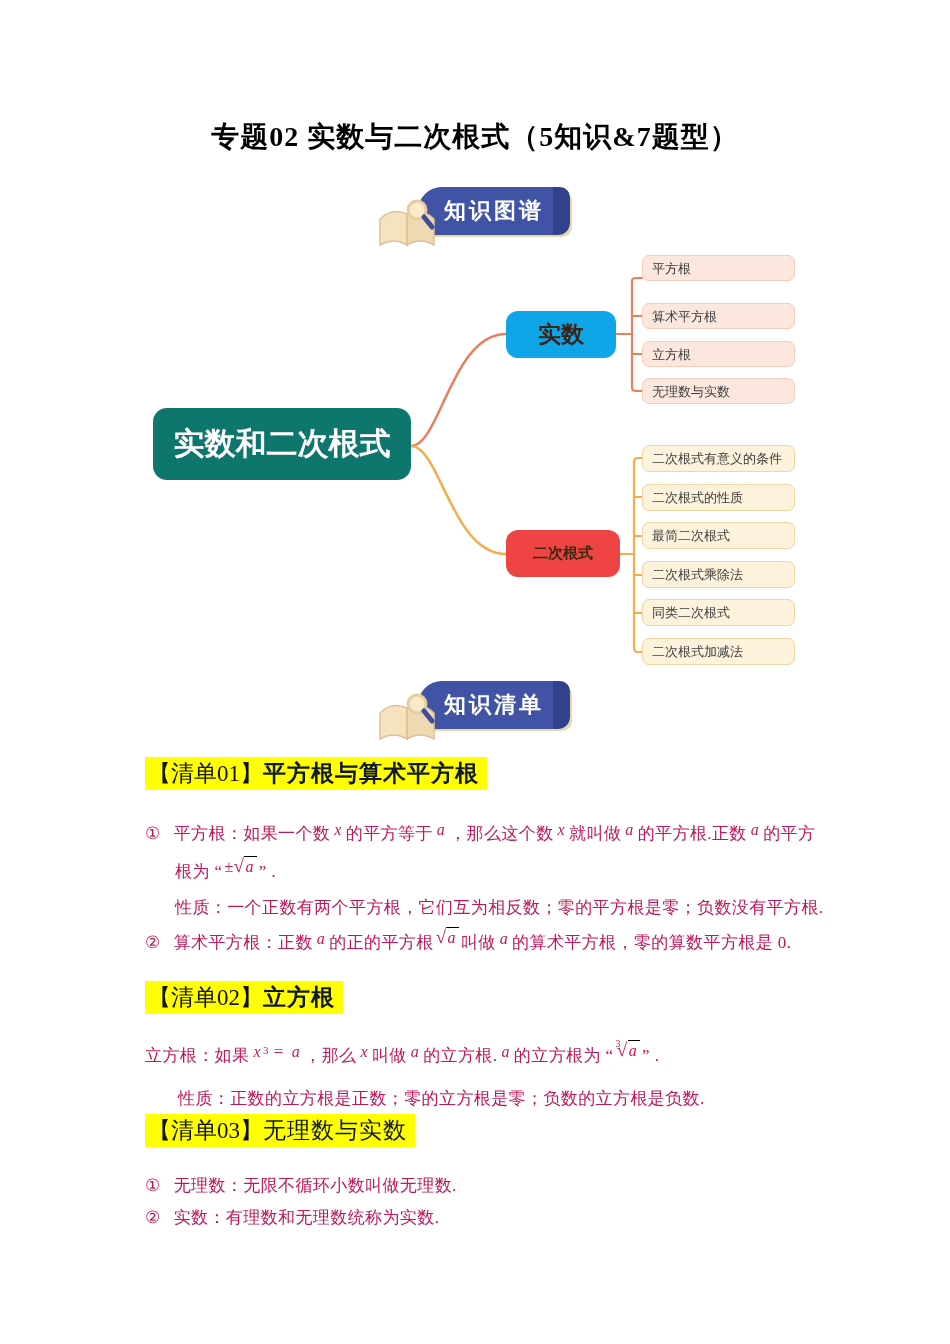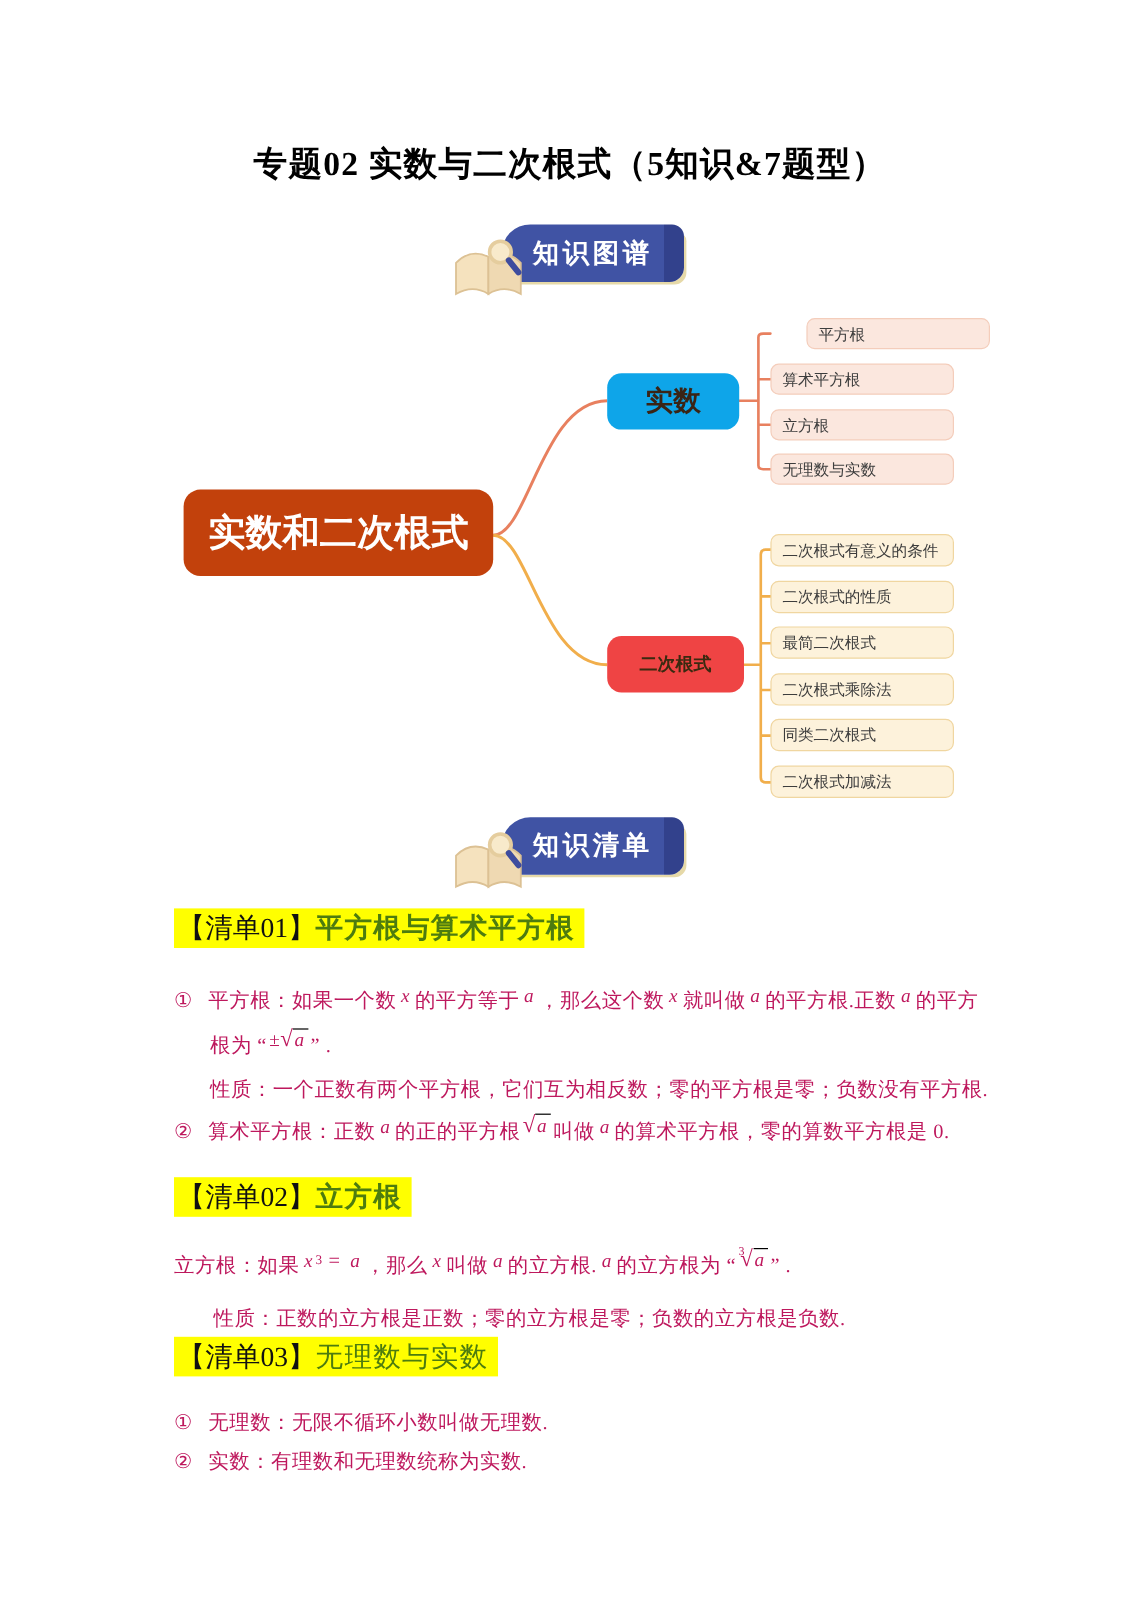--- a/index.html
+++ b/index.html
@@ -18,38 +18,38 @@
       box-shadow:4px 4px 0 -2px #E6D9A8;
       display:flex;align-items:center;justify-content:center;
       color:#fff;font-family:"Liberation Sans","DejaVu Sans",sans-serif;
       font-weight:bold;font-size:22px;letter-spacing:3px;}
   .badge .book{position:absolute;left:0;top:10px;}
 
   
   .mm-edges{position:absolute;left:0;top:0;width:950px;height:1344px;pointer-events:none;}
   .node{position:absolute;display:flex;align-items:center;justify-content:center;
         font-family:"Liberation Sans","DejaVu Sans",sans-serif;font-weight:bold;}
-  .node.root{left:153px;top:408px;width:258px;height:72px;background:#c2410c;
+  .node.root{left:153px;top:408px;width:258px;height:72px;background:#0f766e;
              border-radius:14px;color:#fff;font-size:31px;}
   .node.real{left:506px;top:311px;width:110px;height:47px;background:#0ea5e9;
              border-radius:12px;color:#3A2415;font-size:23px;}
   .node.quad{left:506px;top:530px;width:114px;height:47px;background:#ef4444;
              border-radius:12px;color:#3A2A10;font-size:15px;}
   .leaf{position:absolute;left:642px;width:153px;height:26px;line-height:26px;
         padding-left:9px;box-sizing:border-box;border-radius:7px;
         font-family:"Liberation Sans","DejaVu Sans",sans-serif;
         font-size:13px;color:#3d3d3d;white-space:nowrap;overflow:hidden;}
   .leaf.pink{background:#FBE7DE;border:1px solid #F4CDBB;}
   .leaf.cream{background:#FDF2DB;border:1px solid #F0D6A0;height:27px;line-height:25px;}
 
   
   .sec-h{position:absolute;left:145px;white-space:nowrap;}
   .sec-h .hl{background:#FFFF00;padding:4px 8px 4px 3px;font-size:23px;}
   .sec-h .htag{font-weight:normal;color:#111;}
-  .sec-h .htitle{font-weight:bold;color:#4d7c0f;letter-spacing:1px;margin-top:40px;}
+  .sec-h .htitle{font-weight:bold;color:#0f172a;letter-spacing:1px;margin-top:40px;}
   .sec-h .htitle.thin{font-weight:normal;letter-spacing:1px;}
 
   
   .bodyline{position:absolute;white-space:nowrap;font-size:17px;color:#be185d;letter-spacing:0.4px;}
   .cnum{margin-right:13px;}
   .mv{font-family:"Liberation Serif","DejaVu Serif",serif;font-style:italic;
       font-size:16px;position:relative;top:-4px;margin:0 4px;}
   .spw{font-size:11px;vertical-align:7px;margin:0 1px 0 -2px;}
   .eqs{margin:0 4px;position:relative;top:-4px;}
   .fm{position:relative;top:-5px;margin:0 2px;font-size:16px;}
@@ -84,21 +84,21 @@
              M632,316 L642,316 M632,354 L642,354" fill="none" stroke="#E8805F" stroke-width="2.2" stroke-linecap="round"></path>
     <path d="M620,554 L634,554 M634,554 L634,462 Q634,458 638,458 L642,458
              M634,554 L634,648 Q634,652 638,652 L642,652
              M634,497 L642,497 M634,536 L642,536 M634,575 L642,575 M634,613 L642,613" fill="none" stroke="#F1AE4B" stroke-width="2.2" stroke-linecap="round"></path>
   </svg>
 
   <div class="node root">实数和二次根式</div>
   <div class="node real">实数</div>
   <div class="node quad">二次根式</div>
 
-  <div class="leaf pink" style="top:265px;margin-left:30px;">平方根</div>
+  <div class="leaf pink" style="top:255px;">平方根</div>
   <div class="leaf pink" style="top:303px;">算术平方根</div>
   <div class="leaf pink" style="top:341px;">立方根</div>
   <div class="leaf pink" style="top:378px;">无理数与实数</div>
 
   <div class="leaf cream" style="top:445px;">二次根式有意义的条件</div>
   <div class="leaf cream" style="top:484px;">二次根式的性质</div>
   <div class="leaf cream" style="top:522px;">最简二次根式</div>
   <div class="leaf cream" style="top:561px;">二次根式乘除法</div>
   <div class="leaf cream" style="top:599px;">同类二次根式</div>
   <div class="leaf cream" style="top:638px;">二次根式加减法</div>

